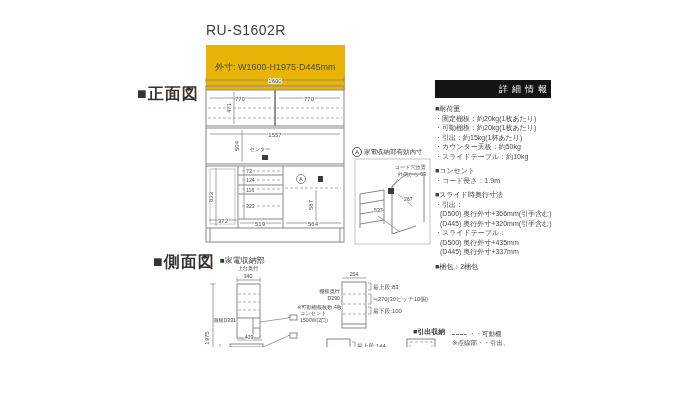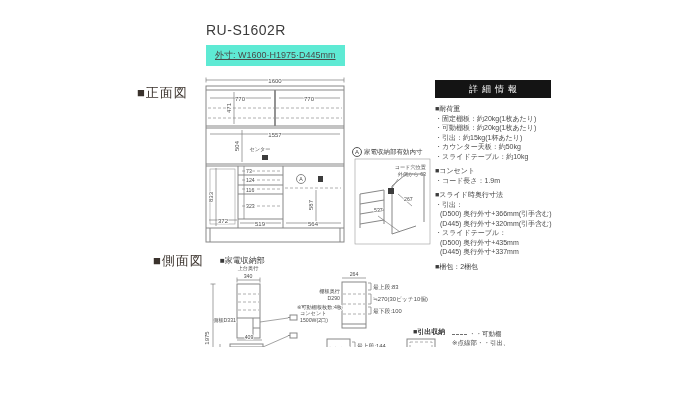--- a/index.html
+++ b/index.html
@@ -1,36 +1,36 @@
 <!DOCTYPE html>
 <html><head>
 <meta charset="utf-8">
 <style>
   html,body{margin:0;padding:0;background:#fff;}
   .page{position:relative;width:680px;height:347px;background:#ffffff;overflow:hidden;
         font-family:"Liberation Sans","DejaVu Sans",sans-serif;color:#4a4a4a;}
   .abs{position:absolute;}
   .title{font-size:14px;color:#3b3b3b;letter-spacing:0.5px;}
-  .badge{background:#5eead4;color:#4a4a4a;font-size:9px;padding:4px 9px;white-space:nowrap;text-decoration:underline;}
-  .seclabel{font-size:13px;color:#3a322c;font-weight:normal;letter-spacing:1px;}
+  .badge{background:#eab308;color:#4a4a4a;font-size:9px;padding:16px 9px;white-space:nowrap;}
+  .seclabel{font-size:16px;color:#3a322c;font-weight:bold;letter-spacing:1px;}
   .sublabel{font-size:8px;color:#3a3a3a;font-weight:normal;}
   .draw line,.draw rect,.draw path,.draw polyline,.draw circle{stroke:#878787;fill:none;stroke-width:1;}
   .draw .dim{stroke:#7d7d7d;stroke-width:0.7;}
   .draw .dash{stroke:#9c9c9c;stroke-dasharray:3 2;stroke-width:0.8;}
   .draw .thin{stroke-width:0.6;stroke:#9a9a9a;}
   .draw .thick{stroke-width:1.8;}
   .draw .darkfill{fill:#3c3c3c;stroke:none;}
   .draw .grayfill{fill:#4f4f4f;stroke:#444;}
   .draw text{fill:#4d4d4d;font-size:6px;stroke:#ffffff;stroke-width:1.6px;paint-order:stroke;
              font-family:"Liberation Sans","DejaVu Sans",sans-serif;}
   .draw text.big{font-size:7px;}
   .draw text.sm{font-size:5.2px;}
   .draw text.md{font-size:5.8px;}
   .panel{width:116px;}
-  .panel-h{background:#141414;color:#fff;text-align:center;font-size:9px;letter-spacing:4px;
+  .panel-h{background:#141414;color:#fff;text-align:right;font-size:9px;letter-spacing:4px;
            padding:3px 0 2px 4px;margin-bottom:6px;}
   .dl{font-size:7px;line-height:9.5px;white-space:nowrap;}
   .dl-h{margin-top:5px;color:#3d3d3d;}
   .dl-s{padding-left:5px;}
   .callout-title{font-size:6.5px;color:#3f3f3f;white-space:nowrap;}
   .circ{display:inline-block;width:8px;height:8px;border:0.8px solid #555;border-radius:50%;
         font-size:6px;line-height:8px;text-align:center;margin-right:2px;color:#444;}
   .notes{width:96px;font-size:6.5px;line-height:8.6px;color:#4a4a4a;}
   .dashline{display:inline-block;width:15px;border-top:1.6px dashed #6f6f6f;vertical-align:middle;margin-right:2px;}
   .legend-row{white-space:nowrap;}

